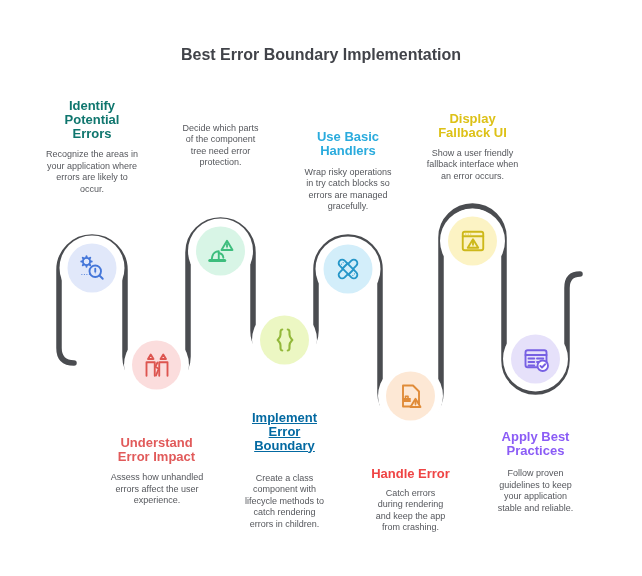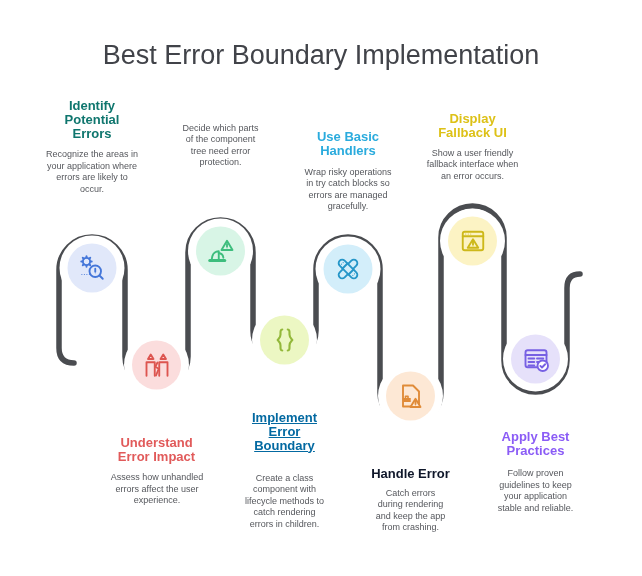--- a/index.html
+++ b/index.html
@@ -1,20 +1,20 @@
 <!DOCTYPE html>
 <html><head>
 <meta charset="utf-8">
 <style>
   html,body{margin:0;padding:0;background:#ffffff;}
   #canvas{position:relative;width:642px;height:576px;background:#ffffff;overflow:hidden;
           font-family:"Liberation Sans","DejaVu Sans",sans-serif;}
   #snake-svg{position:absolute;left:0;top:0;}
   .page-title{position:absolute;left:0;top:42px;width:642px;text-align:center;
-              font-size:27px;line-height:26px;font-weight:normal;color:#414349;letter-spacing:0px;}
+              font-size:16px;line-height:26px;font-weight:bold;color:#414349;letter-spacing:0px;}
   .col{position:absolute;text-align:center;}
   .step-title{font-weight:bold;font-size:13px;line-height:14px;margin:0 auto;}
   .step-desc{font-size:9px;line-height:11.5px;color:#55575c;margin:0 auto;}
   .icon-box{position:absolute;width:30px;height:30px;}
   .icon-box svg{display:block;width:30px;height:30px;}
 </style>
 </head>
 <body>
 
 <div id="canvas">
@@ -76,21 +76,21 @@
     <div class="step-title" style="width: 80px; color: rgb(225, 90, 90);">Understand Error Impact</div>
     <div class="step-desc" style="width:97px;margin-top:8px;">Assess how unhandled errors affect the user experience.</div>
   </div>
 
   <div class="col" style="left:244.5px;top:410.5px;width:80px;">
     <div class="step-title" style="width: 68px; color: #0369a1; text-decoration: underline;">Implement Error Boundary</div>
     <div class="step-desc" style="width:80px;margin-top:20px;">Create a class component with lifecycle methods to catch rendering errors in children.</div>
   </div>
 
   <div class="col" style="left:368.5px;top:466.5px;width:84px;">
-    <div class="step-title" style="width: 84px; color: #0f172a;">Handle Error</div>
+    <div class="step-title" style="width: 84px; color: #ef4444;">Handle Error</div>
     <div class="step-desc" style="width:72px;margin-top:7px;">Catch errors during rendering and keep the app from crashing.</div>
   </div>
 
   <div class="col" style="left:493.5px;top:430px;width:84px;">
     <div class="step-title" style="width: 72px; color: #8b5cf6;">Apply Best Practices</div>
     <div class="step-desc" style="width:84px;margin-top:10px;">Follow proven guidelines to keep your application stable and reliable.</div>
   </div>
 
   <div class="icon-box" style="left:77px;top:253px;">
     <svg viewBox="0 0 24 24" fill="none" stroke="#4476d9" stroke-width="1.5" stroke-linecap="round" stroke-linejoin="round">

